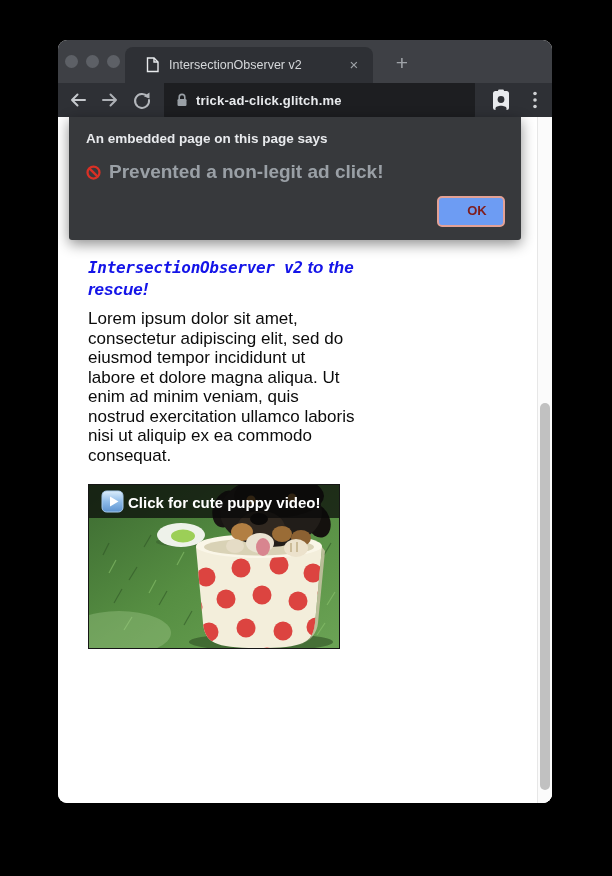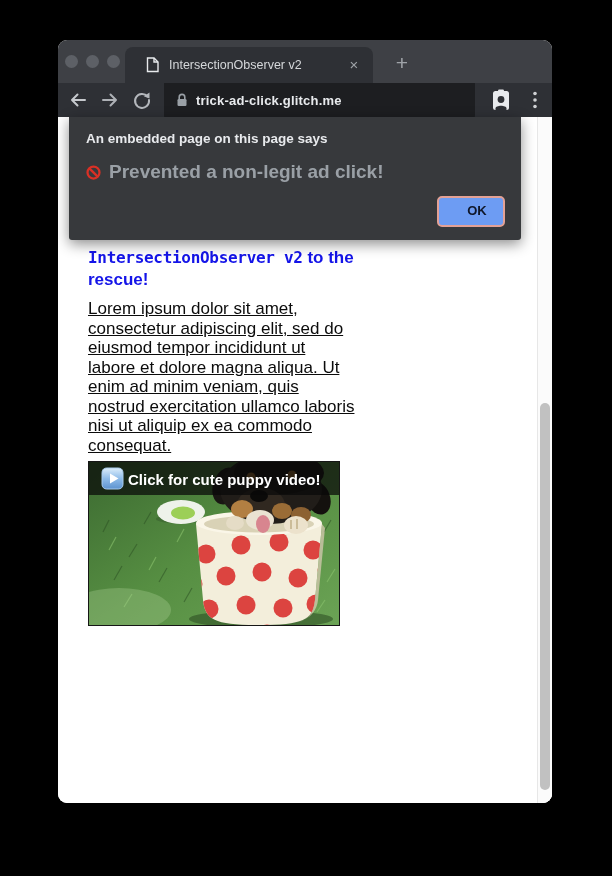--- a/index.html
+++ b/index.html
@@ -69,34 +69,34 @@
     background:#37393c;border-radius:0 0 3px 3px;box-sizing:border-box;
     padding:14px 16px 0 17px;box-shadow:0 4px 14px rgba(0,0,0,.45);z-index:5;
   }
   .dialog-title{font-size:13.5px;font-weight:bold;color:#e8eaed;}
   .dialog-row{display:flex;align-items:center;margin-top:15px;}
   .dialog-row .no-entry{flex:none;width:15px;height:15px;margin-right:8px;}
   .dialog-msg{font-size:19px;color:#9aa0a6;font-weight:bold;}
   .ok-btn{
     position:absolute;right:16px;bottom:13px;width:68px;height:31px;
     background:#6d9cf3;border:2px solid #e3a195;border-radius:5px;
-    color:#0f172a;font-size:13px;font-weight:bold;font-family:"Liberation Sans",sans-serif;
+    color:#7f1d1d;font-size:13px;font-weight:bold;font-family:"Liberation Sans",sans-serif;
     box-sizing:border-box;text-align:center;line-height:26px;padding-left:12px;
   }
   
   .page-body{padding:130px 0 0 30px;}
   h1.heading{
-    margin:0 0 8px 0;width:268px;font-size:17px;line-height:22px;
-    color:#1414e8;font-weight:bold;
+    margin:10px 0 8px 0;width:268px;font-size:17px;line-height:22px;
+    color:#1414e8;font-weight:bold;font-style:italic;
   }
   h1.heading .code{font-family:"DejaVu Sans Mono",monospace;font-size:16px;letter-spacing:-.3px;}
   p.para{
     margin:0;width:268px;font-size:17px;line-height:19.5px;color:#0b0b0b;
   }
-  p.first{margin-bottom:6px;text-decoration:underline;}
+  p.first{margin-bottom:19px;}
   .ad-image{
     width:250px;height:163px;border:1px solid #161616;margin:0 0 12px 0;
     display:block;
   }
   .banner-svg-text{font-family:"Liberation Sans",sans-serif;font-weight:bold;}
 </style>
 </head>
 <body>
 
 <div class="window">

